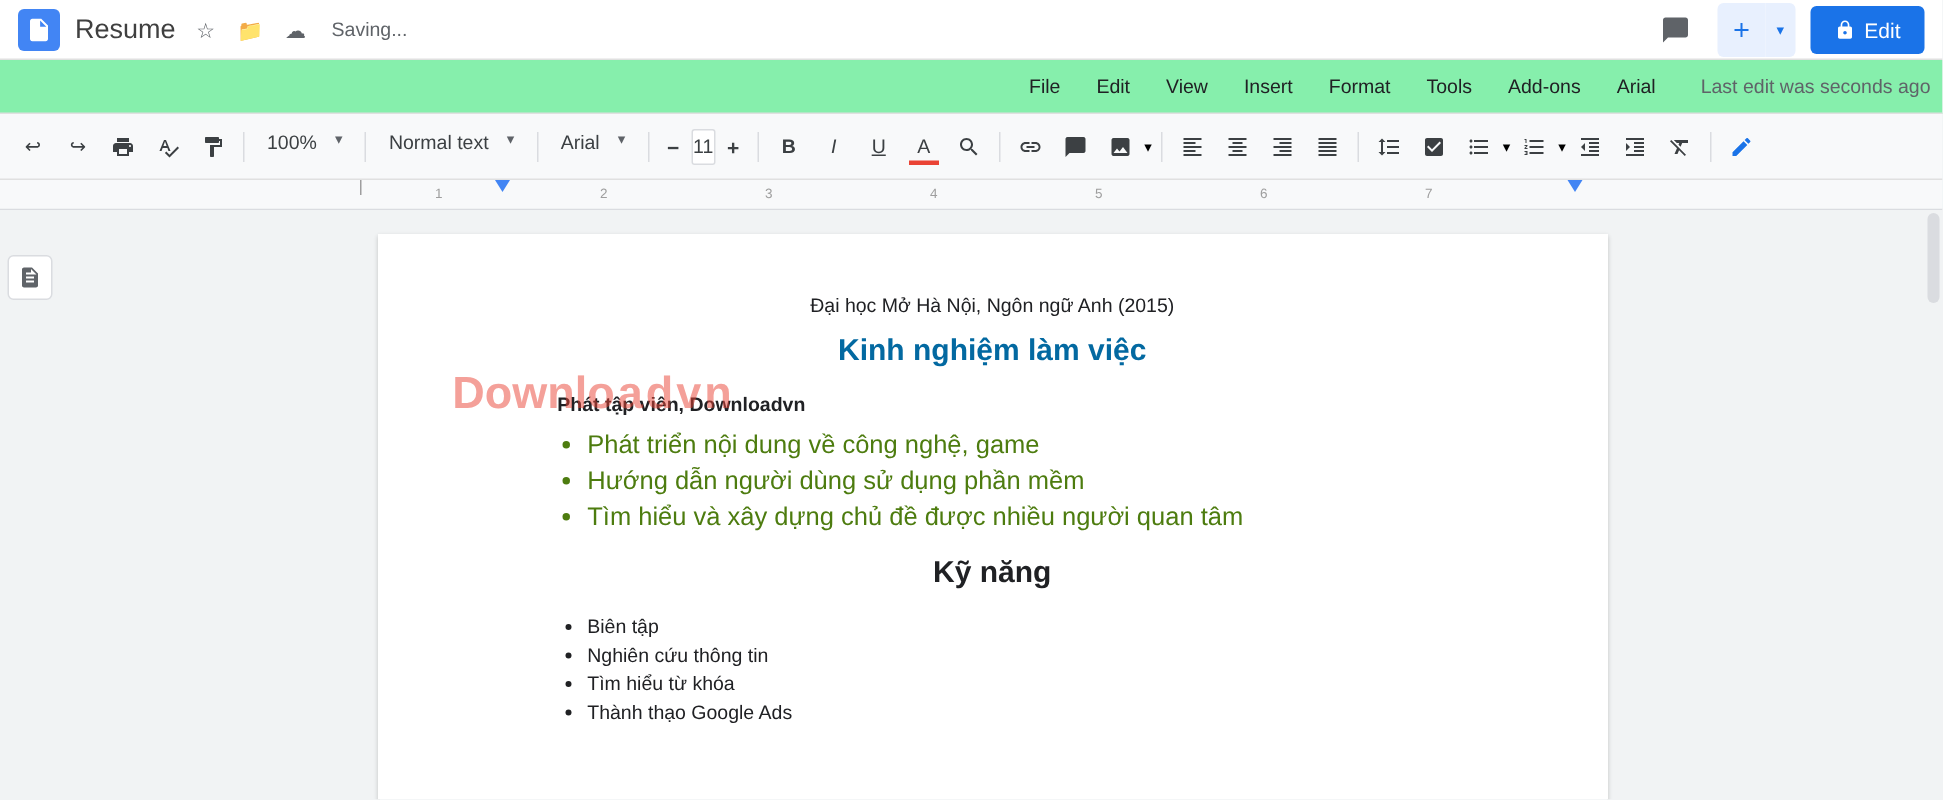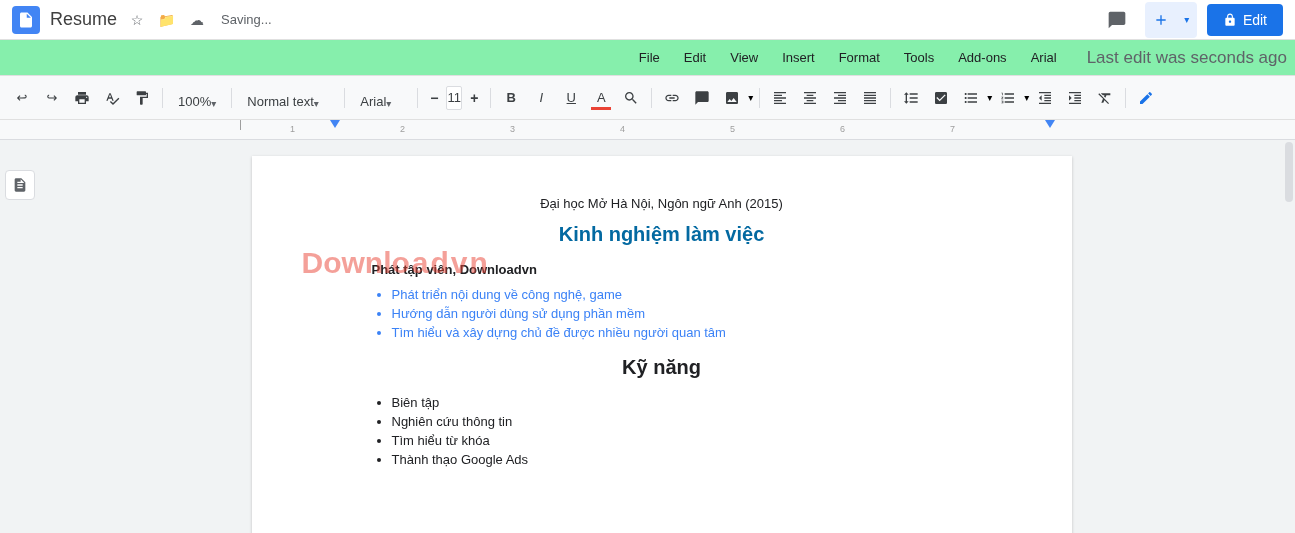--- a/index.html
+++ b/index.html
@@ -80,21 +80,21 @@
     }
     .menu-item {
       padding: 4px 10px;
       font-size: 13px;
       color: #202124;
       cursor: pointer;
       border-radius: 4px;
     }
     .last-edit {
       margin-left: 16px;
-      font-size: 17px;
+      font-size: 13px;
       color: #5f6368;
     }
 
     
     .toolbar {
       display: flex;
       align-items: center;
       background: #f8f9fa;
       padding: 4px 8px;
       height: 44px;
@@ -103,21 +103,21 @@
       overflow: hidden;
     }
     .tb-btn {
       width: 28px; height: 28px;
       display: flex; align-items: center; justify-content: center;
       cursor: pointer; border-radius: 4px; color: #3c4043; font-size: 13px;
       flex-shrink: 0;
     }
     .tb-sep { width: 1px; height: 20px; background: #dadce0; margin: 0 4px; flex-shrink: 0; }
     .tb-dropdown {
-      display: flex; align-items: flex-end; gap: 0;
+      display: flex; align-items: flex-start; gap: 12px;
       padding: 2px 8px;
       border: 1px solid transparent;
       border-radius: 4px;
       cursor: pointer;
       font-size: 13px;
       color: #3c4043;
       flex-shrink: 0;
       height: 28px;
     }
     .tb-dropdown .arrow { font-size: 10px; color: #5f6368; }
@@ -203,22 +203,22 @@
       font-weight: bold;
       color: #202124;
       margin-bottom: 10px;
       margin-left: 20px;
     }
     .doc-list {
       margin-left: 40px;
       margin-bottom: 16px;
     }
     .doc-list li {
-      font-size: 13px;
-      color: #3b82f6;
+      font-size: 17px;
+      color: #4d7c0f;
       margin-bottom: 4px;
       list-style-type: disc;
     }
     .doc-skills-title {
       text-align: center;
       font-size: 20px;
       font-weight: bold;
       color: #202124;
       margin-bottom: 16px;
     }

